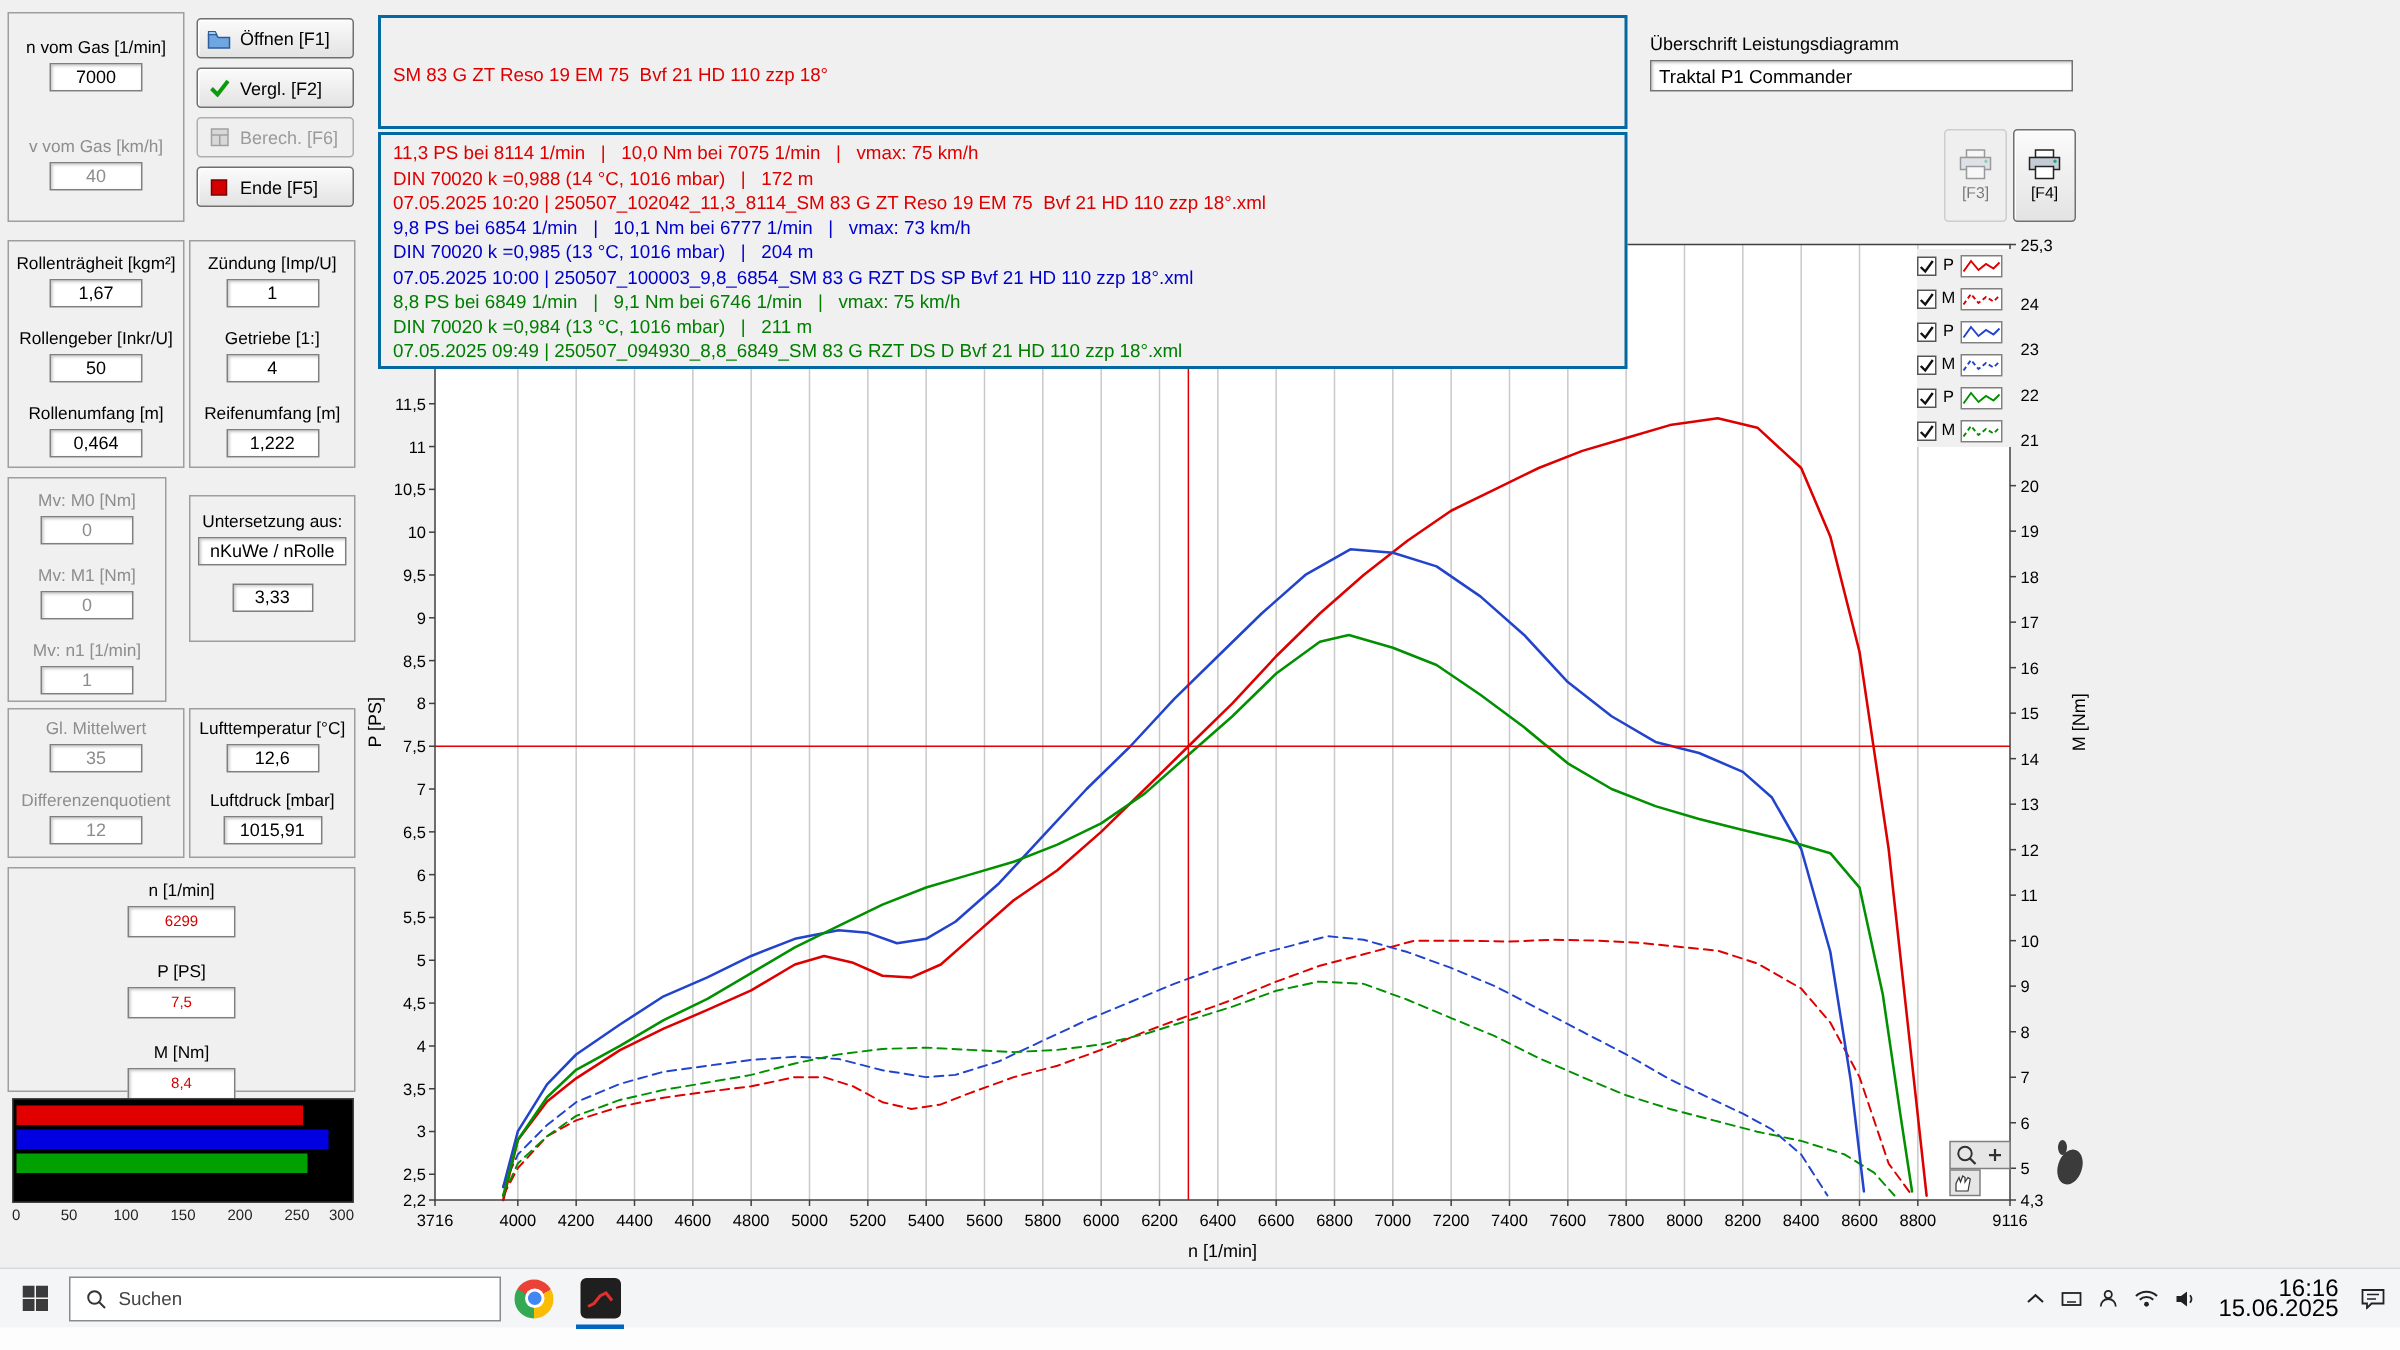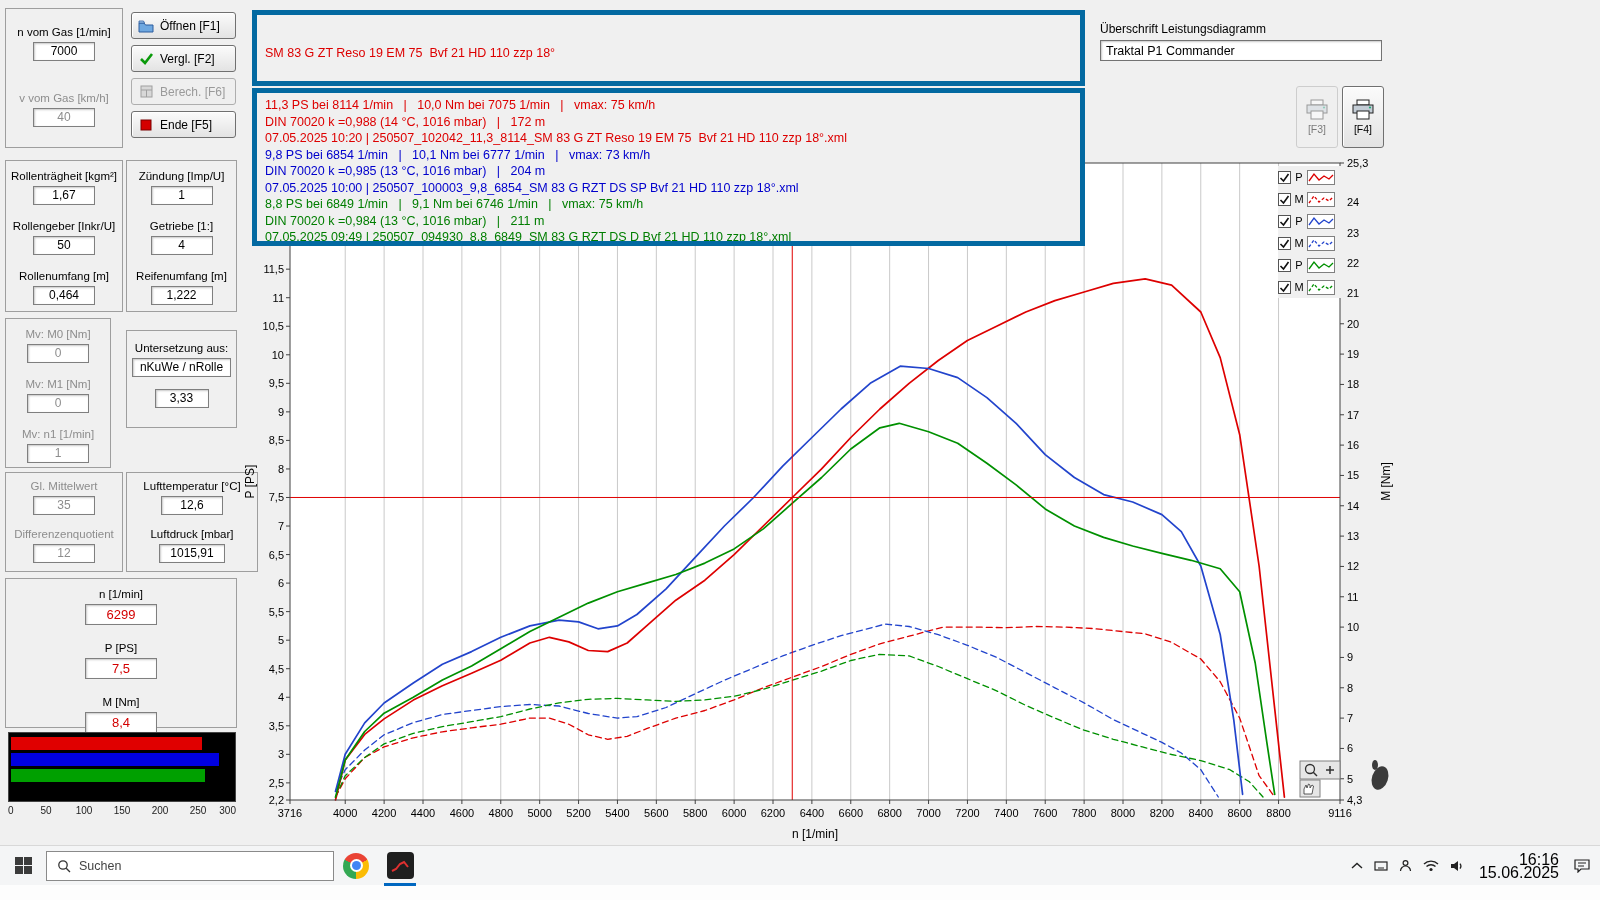--- a/index.html
+++ b/index.html
@@ -8,27 +8,27 @@
   .app{position:absolute;left:0;top:0;width:1600px;height:845px;background:#f0f0f0;}
   .groupbox{position:absolute;border:1px solid #9e9e9e;background:#f0f0f0;--fgap:8px;--fgap2:14px;}
   .fld{margin-top:var(--fgap);}
   .fld + .fld{margin-top:var(--fgap2);}
   .fld-label{font-size:11.5px;text-align:center;color:#000;line-height:14px;white-space:nowrap;}
   .fld-label.dis{color:#8d8d8d;}
   .fld-input{display:block;width:62px;height:19px;margin:3px auto 0;background:#fff;
     border:1px solid #7f7f7f;box-shadow:inset 1px 1px 2px rgba(0,0,0,.22);
     text-align:center;font-size:12px;line-height:17px;}
   .fld-input.dis{color:#8d8d8d;}
-  .fld-input.big{width:72px;height:21px;line-height:19px;font-size:13px;}
+  .fld-input.big{width:72px;height:21px;line-height:19px;font-size:10px;}
   .xbtn{display:flex;align-items:center;gap:6px;width:105px;height:27px;margin-bottom:6px;
     background:linear-gradient(#fbfbfb,#e3e3e3);border:1px solid #707070;border-radius:3px;
     padding:0 6px;font-size:12px;box-shadow:inset 1px 1px 0 #fff;cursor:default;}
   .xbtn.disabled{background:#efefef;border-color:#aeaeae;color:#9a9a9a;box-shadow:none;}
   .xbtn-ic{display:inline-flex;width:16px;justify-content:center;}
-  .panelbox{position:absolute;border:5px solid #0369a1;background:#f0f0f0;overflow:hidden;}
+  .panelbox{position:absolute;border:2px solid #0369a1;background:#f0f0f0;overflow:hidden;}
   .txt-line{white-space:pre;font-size:12.5px;line-height:16.5px;}
   #file-box .txt-line{position:relative;}
   #file-box .txt-line:first-child{margin-top:10px;}
   #file-box .txt-line:last-child{margin-top:30px;}
   #results-box{padding:4px 8px;}
   .hdr-label{position:absolute;left:1100px;top:22px;font-size:12px;}
   .hdr-input{position:absolute;left:1100px;top:40px;width:282px;height:21px;background:#fff;
     border:1px solid #737373;box-shadow:inset 1px 1px 2px rgba(0,0,0,.22);
     padding:2px 5px;font-size:12.5px;line-height:16px;}
   .big-display{position:absolute;left:1100px;top:86px;width:185px;height:62px;
@@ -385,21 +385,21 @@
   <div class="groupbox" style="left:5px;top:472px;width:118px;height:100px;--fgap:6px;--fgap2:12px;">
       <div class="fld">
         <div class="fld-label dis">Gl. Mittelwert</div>
         <div class="fld-input dis">35</div>
       </div>
       <div class="fld">
         <div class="fld-label dis">Differenzenquotient</div>
         <div class="fld-input dis">12</div>
       </div>
     </div>
-  <div class="groupbox" style="left:126px;top:472px;width:132px;height:100px;--fgap:6px;--fgap2:12px;">
+  <div class="groupbox" style="left:126px;top:472px;width:111px;height:100px;--fgap:6px;--fgap2:12px;">
       <div class="fld">
         <div class="fld-label">Lufttemperatur [°C]</div>
         <div class="fld-input">12,6</div>
       </div>
       <div class="fld">
         <div class="fld-label">Luftdruck [mbar]</div>
         <div class="fld-input" style="width: 66px;">1015,91</div>
       </div>
     </div>
 

